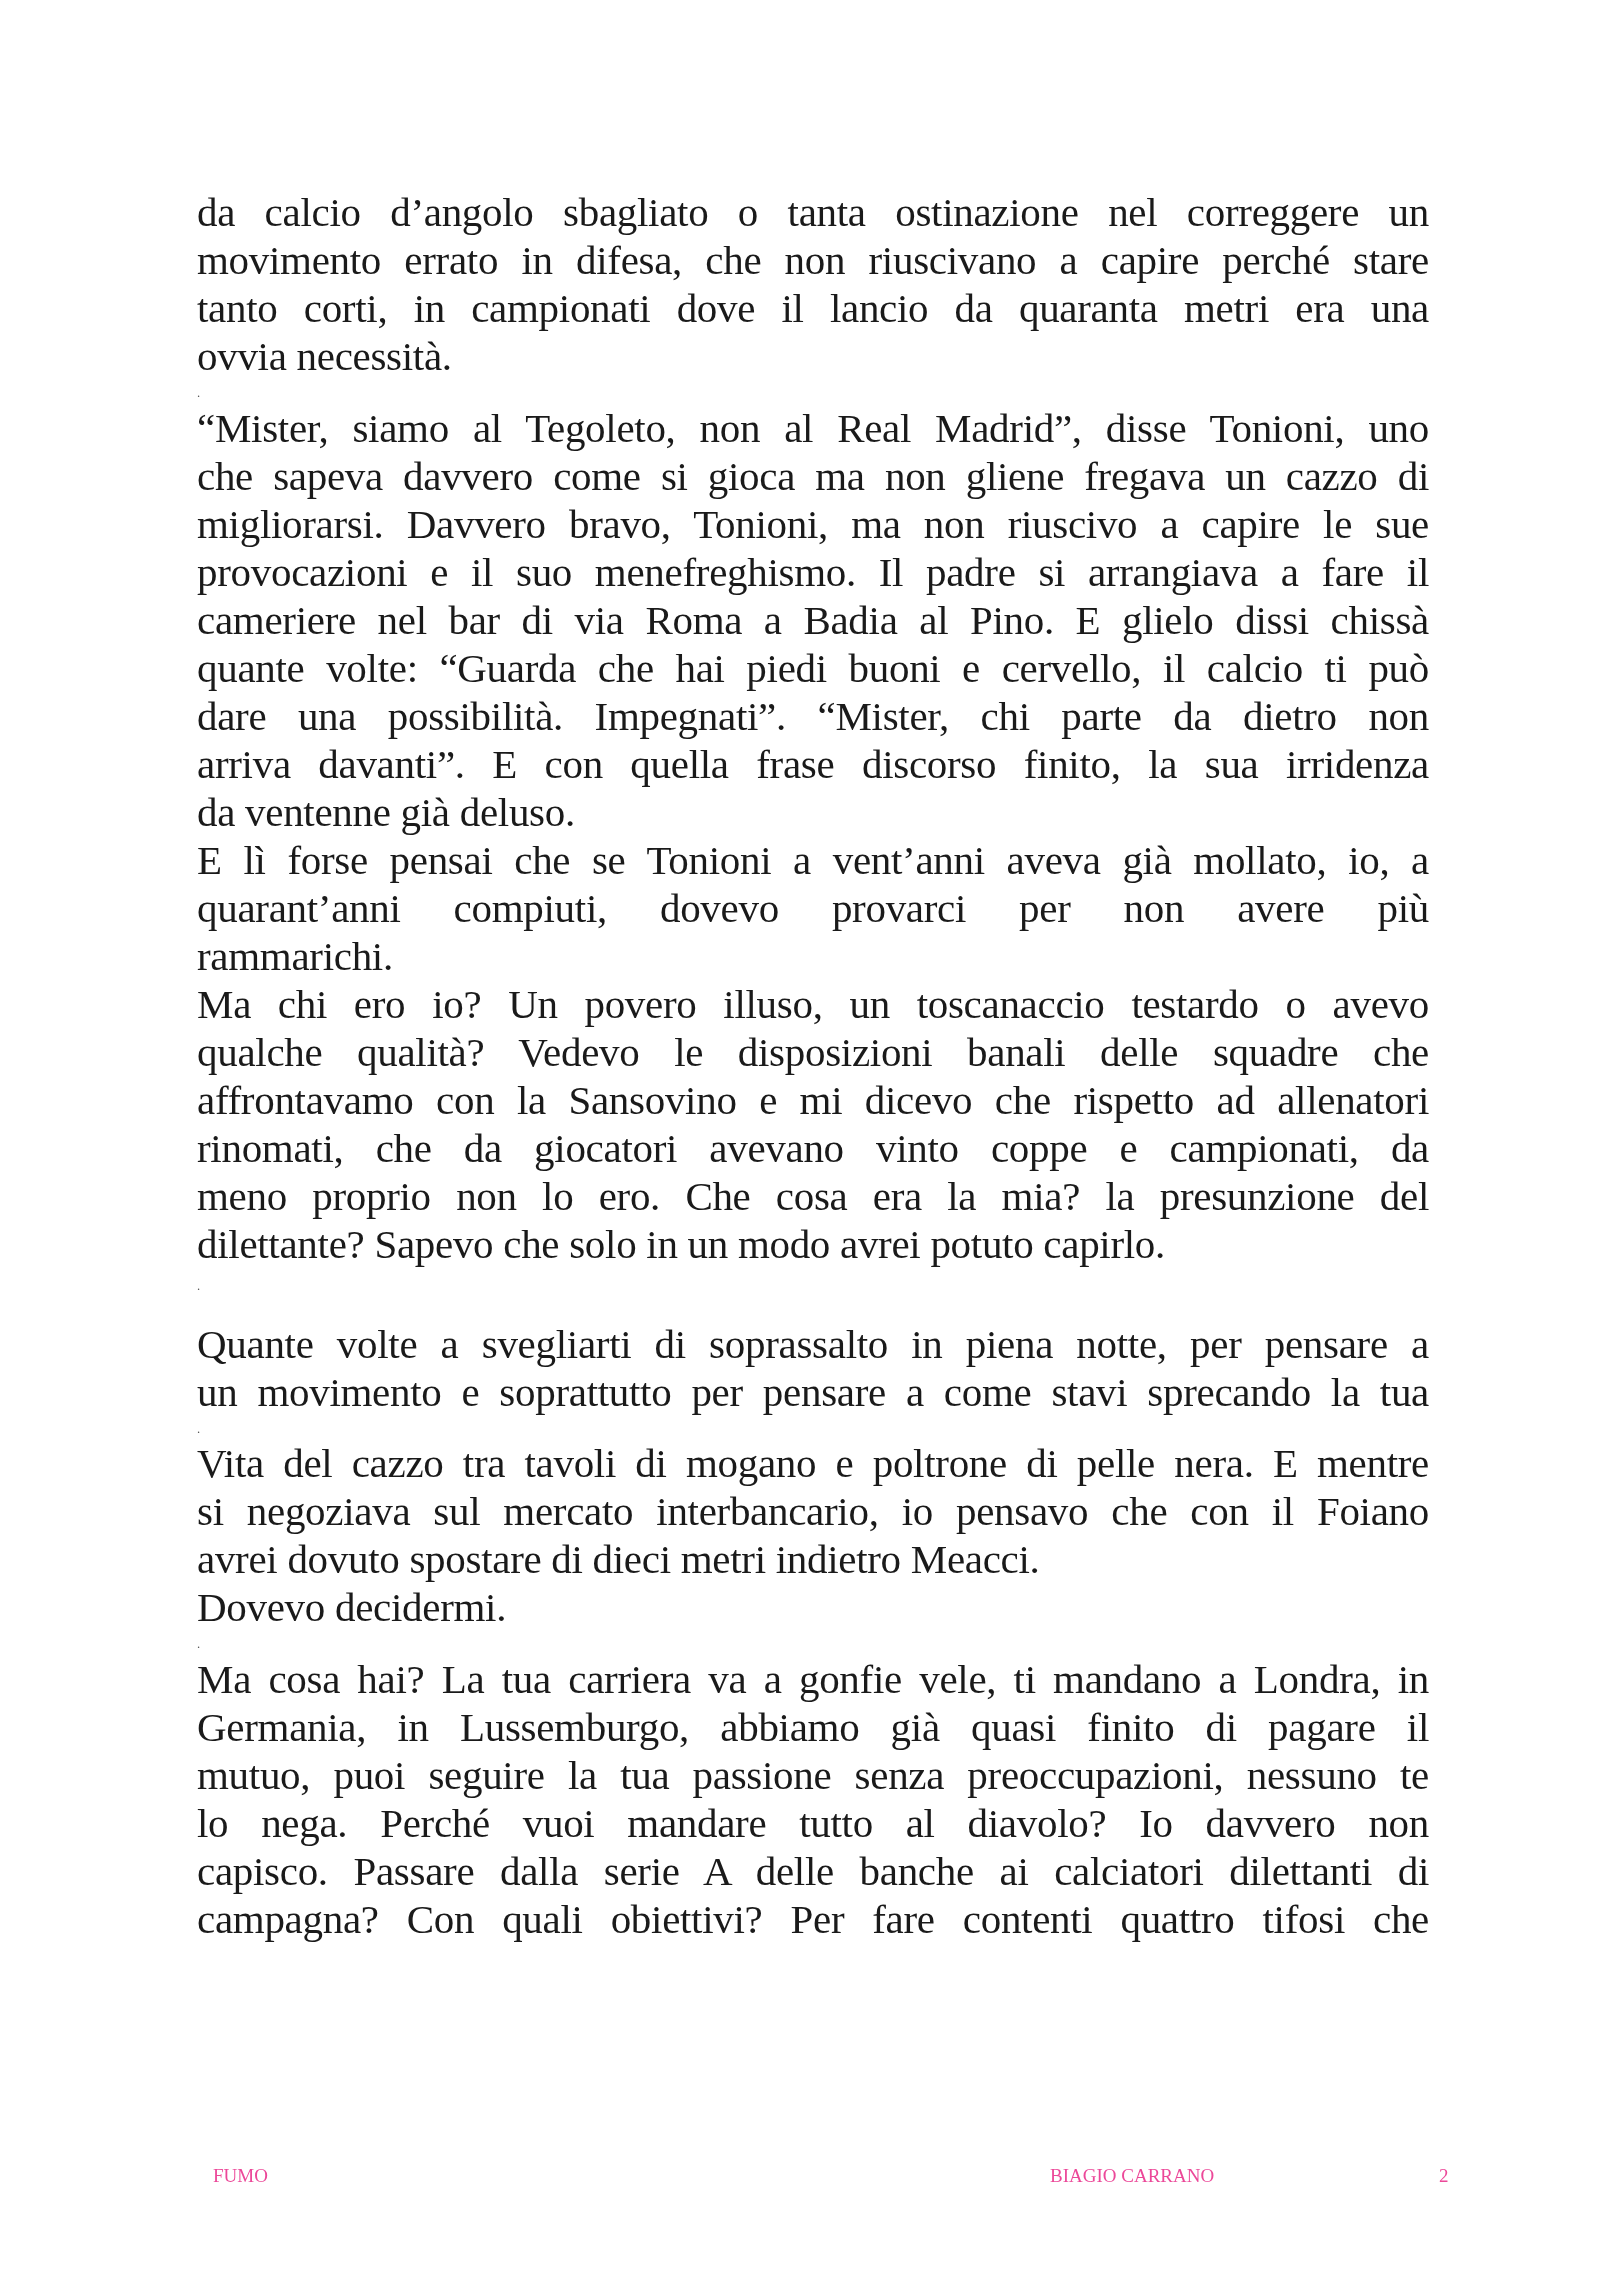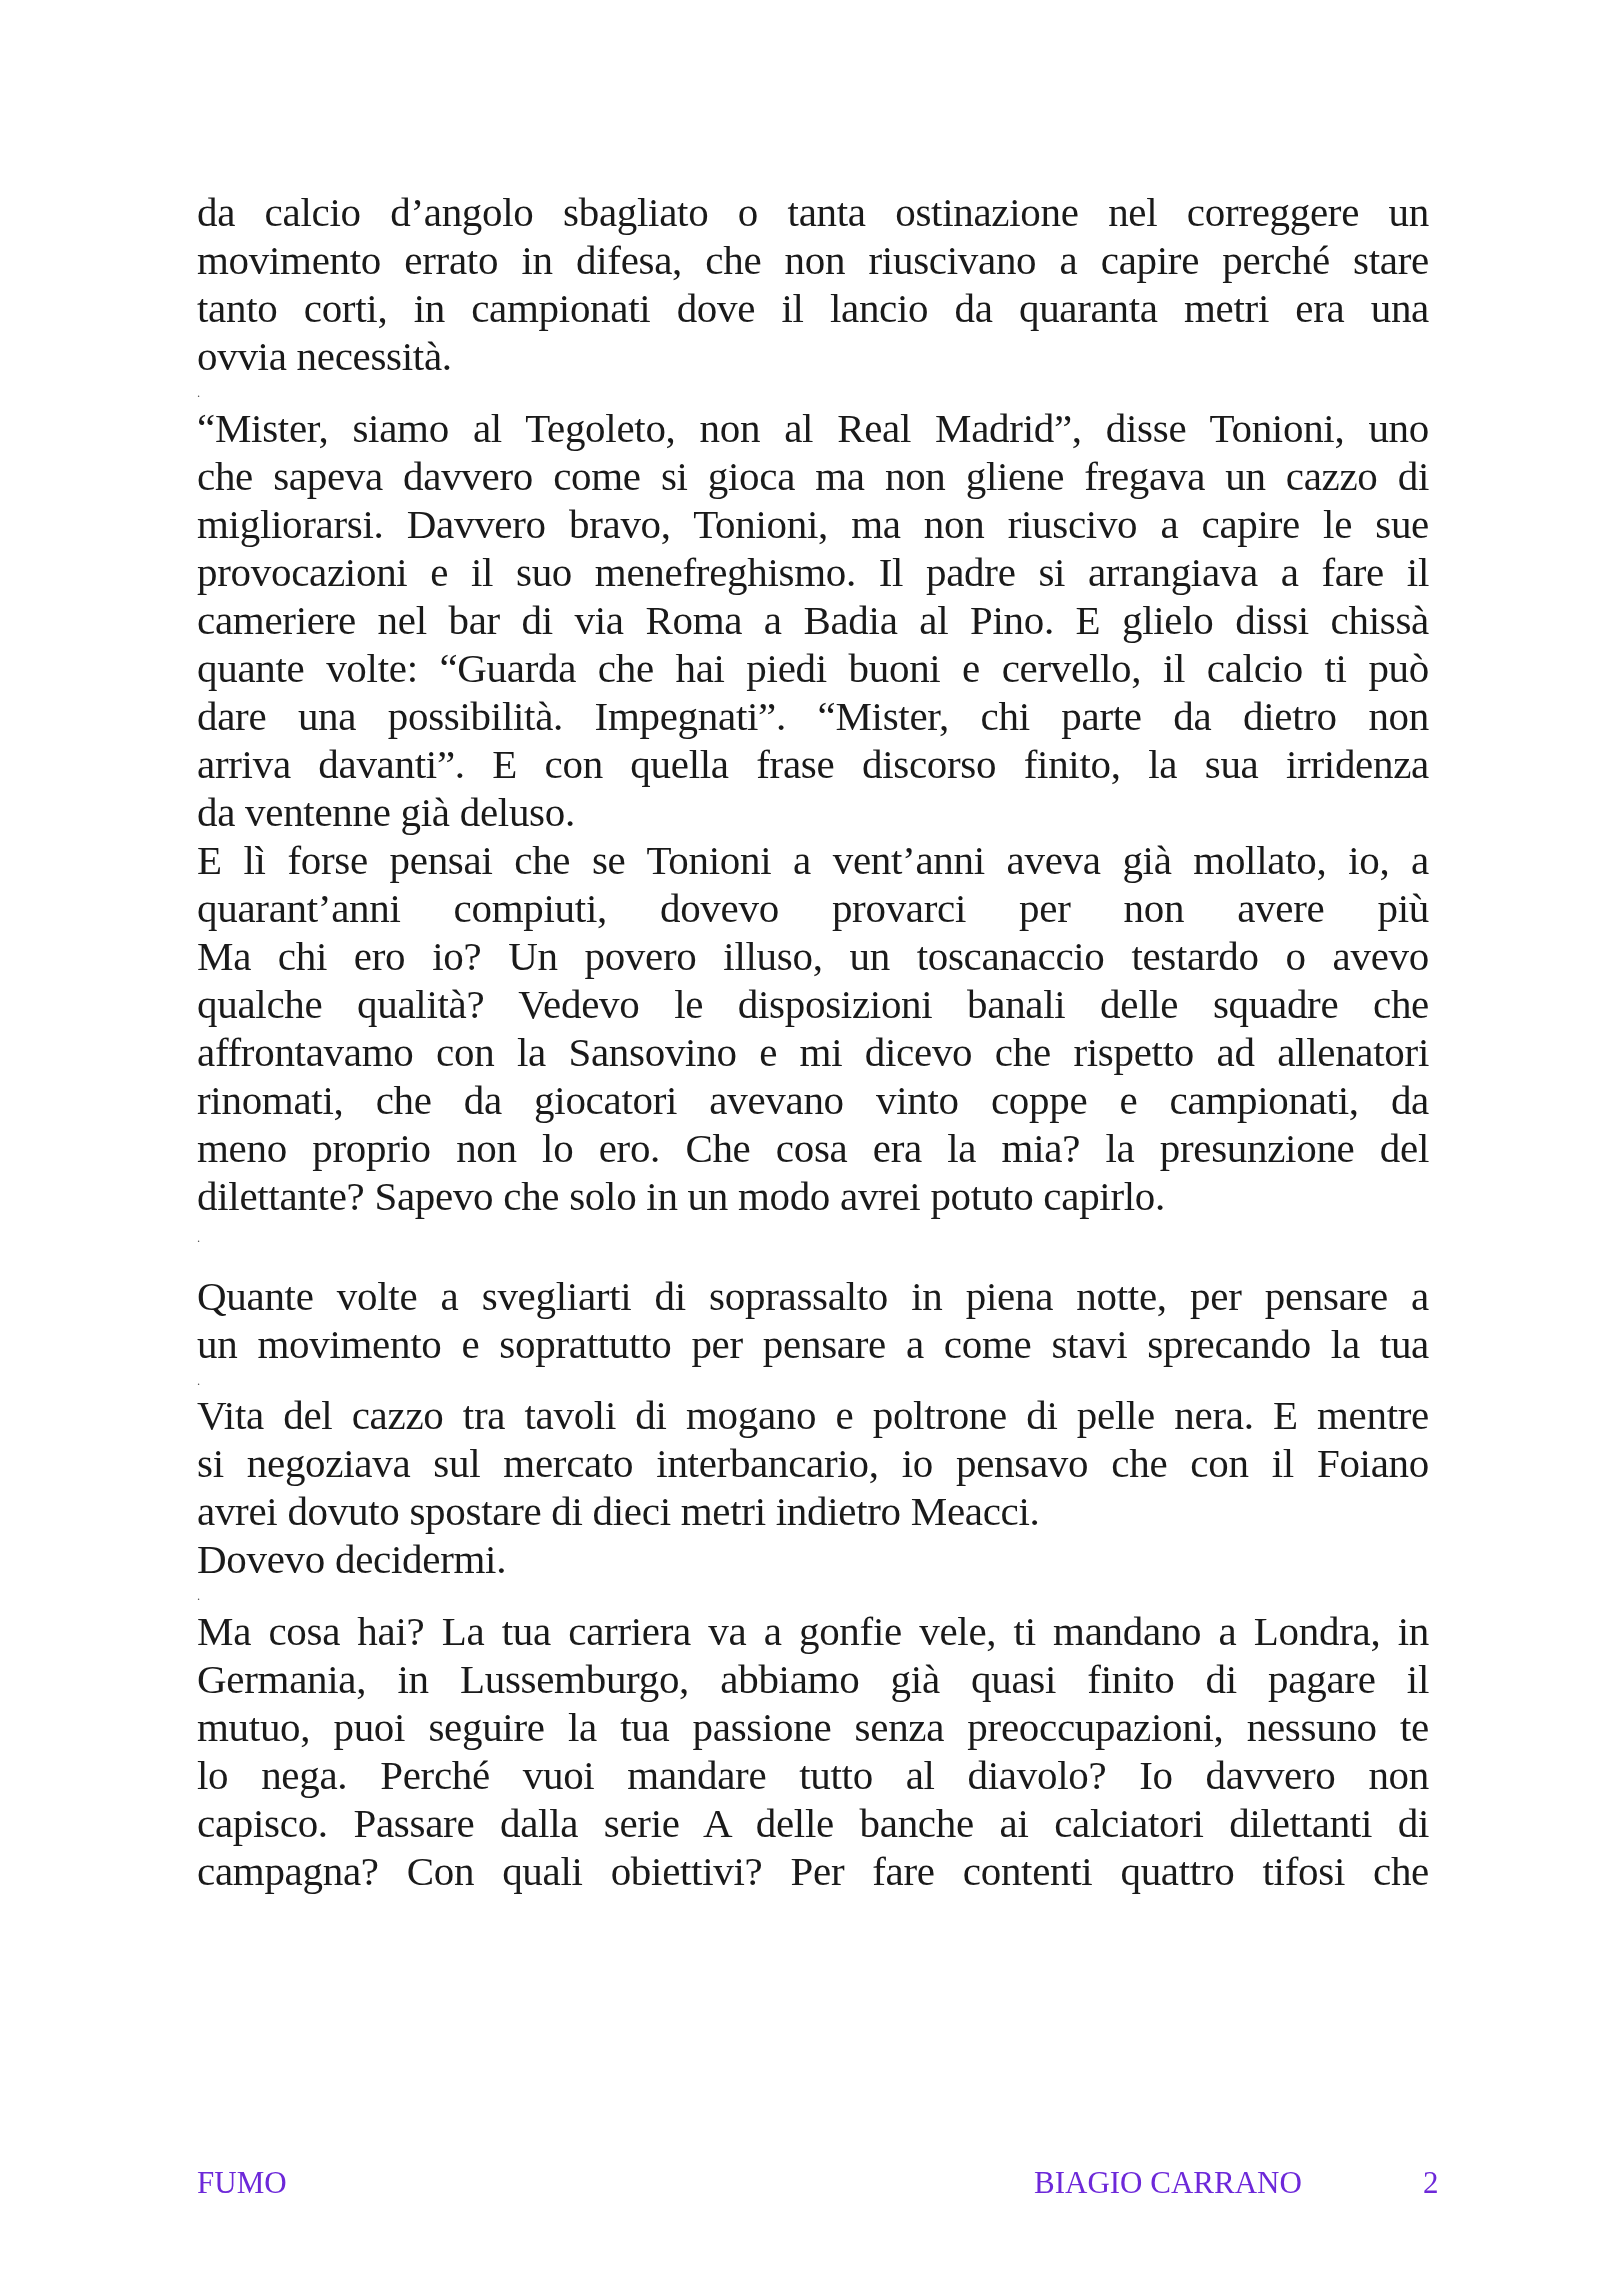--- a/index.html
+++ b/index.html
@@ -16,22 +16,22 @@
   .para { margin: 0; text-align: justify; letter-spacing: -0.3px; }
   .para .ln { display: block; text-align-last: justify; }
   .para .ln.last { text-align-last: left; }
   .italic { }
   .sep {
     display: block; height: 23.5px; font-size: 12.7px; line-height: 12.7px;
     color: #555; padding-top: 7.2px; box-sizing: border-box;
   }
   .sep.big { height: 52px; padding-top: 12.7px; }
   .footer {
-    position: absolute; top: 2165px; left: 197px; width: 1232px; height: 36px;
-    font-size: 31px; color: #6d28d9;
+    position: absolute; top: 2165px; left: 213px; width: 1232px; height: 36px;
+    font-size: 19px; color: #ec4899;
   }
   .footer .title { position: absolute; left: 0; top: 0; }
   .footer .author { position: absolute; left: 837px; top: 0; }
   .footer .pnum { position: absolute; left: 1226px; top: 0; }
 </style>
 </head>
 <body>
 
 <div class="page">
   <div class="body-text">
@@ -49,20 +49,21 @@
       <span class="ln">che sapeva davvero come si gioca ma non gliene fregava un cazzo di</span>
       <span class="ln">migliorarsi. Davvero bravo, Tonioni, ma non riuscivo a capire le sue</span>
       <span class="ln">provocazioni e il suo menefreghismo. Il padre si arrangiava a fare il</span>
       <span class="ln">cameriere nel bar di via Roma a Badia al Pino. E glielo dissi chissà</span>
       <span class="ln">quante volte: “Guarda che hai piedi buoni e cervello, il calcio ti può</span>
       <span class="ln">dare una possibilità. Impegnati”. “Mister, chi parte da dietro non</span>
       <span class="ln">arriva davanti”. E con quella frase discorso finito, la sua irridenza</span>
       <span class="ln last">da ventenne già deluso.</span>
       <span class="ln">E lì forse pensai che se Tonioni a vent’anni aveva già mollato, io, a</span>
       <span class="ln">quarant’anni compiuti, dovevo provarci per non avere più</span>
+      <span class="ln last">rammarichi.</span>
       <span class="ln">Ma chi ero io? Un povero illuso, un toscanaccio testardo o avevo</span>
       <span class="ln">qualche qualità? Vedevo le disposizioni banali delle squadre che</span>
       <span class="ln">affrontavamo con la Sansovino e mi dicevo che rispetto ad allenatori</span>
       <span class="ln">rinomati, che da giocatori avevano vinto coppe e campionati, da</span>
       <span class="ln">meno proprio non lo ero. Che cosa era la mia? la presunzione del</span>
       <span class="ln last">dilettante? Sapevo che solo in un modo avrei potuto capirlo.</span>
     </p>
     <span class="sep big">.</span>
 
     <p class="para">

